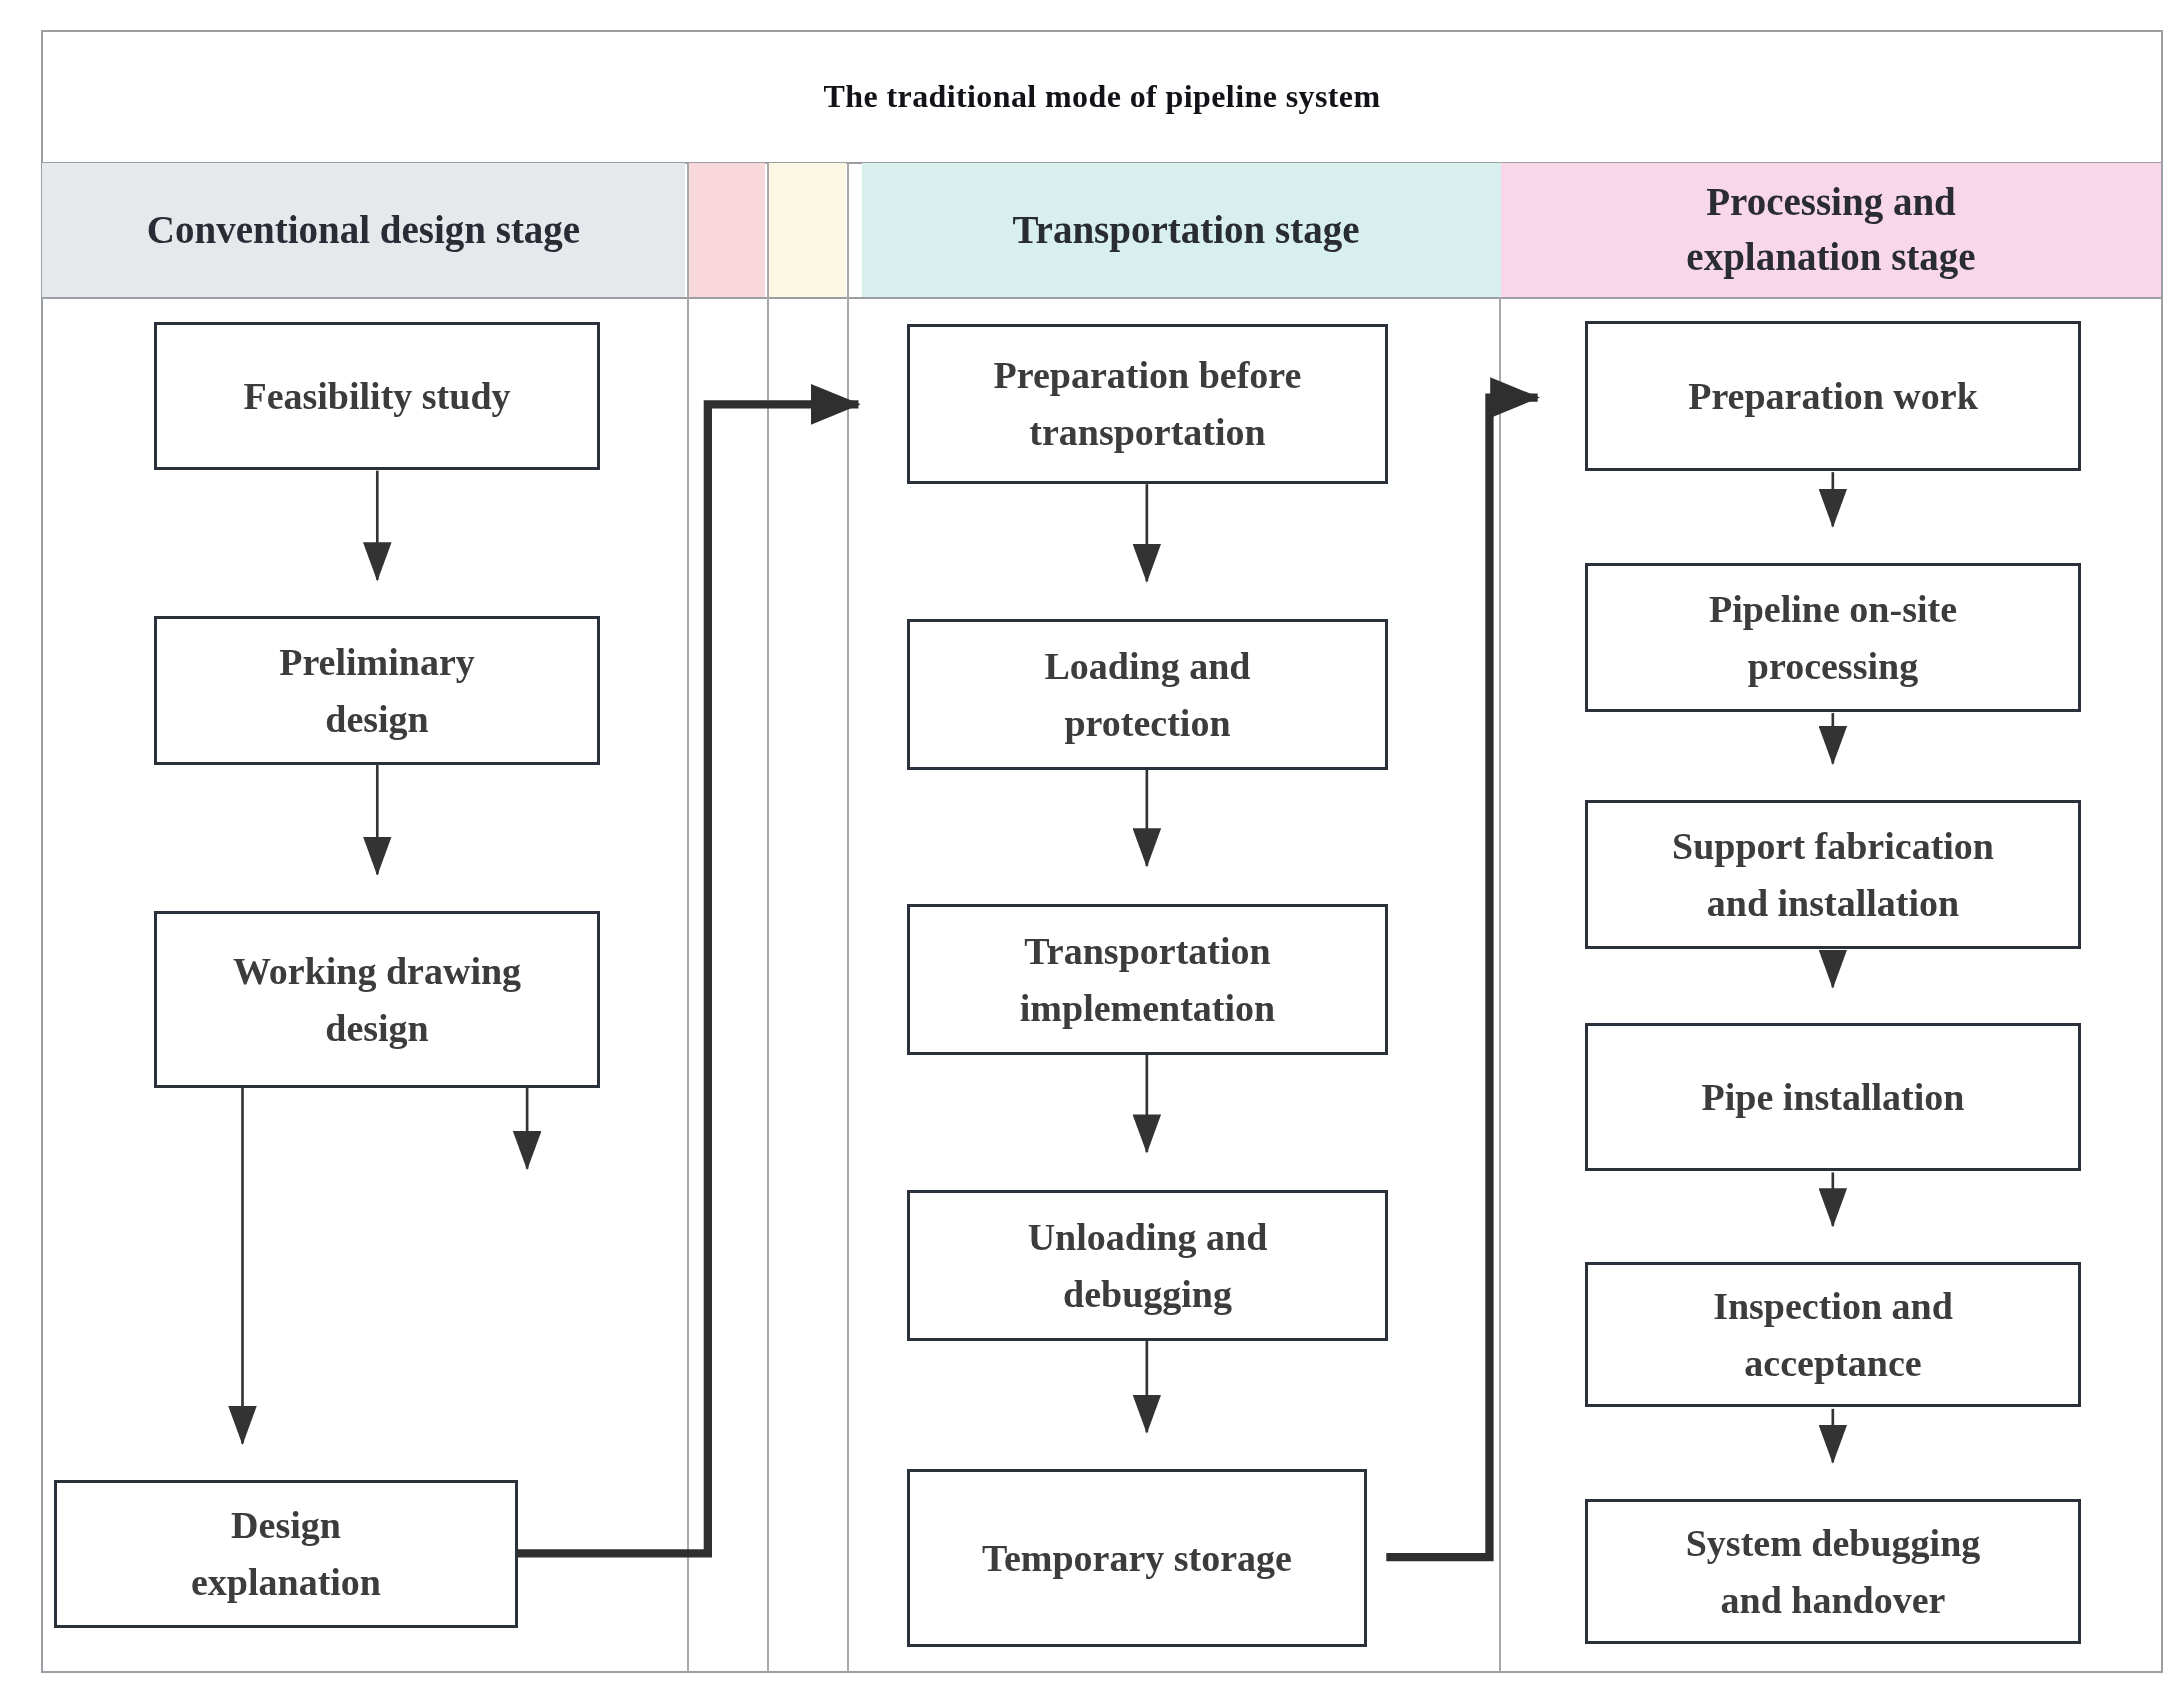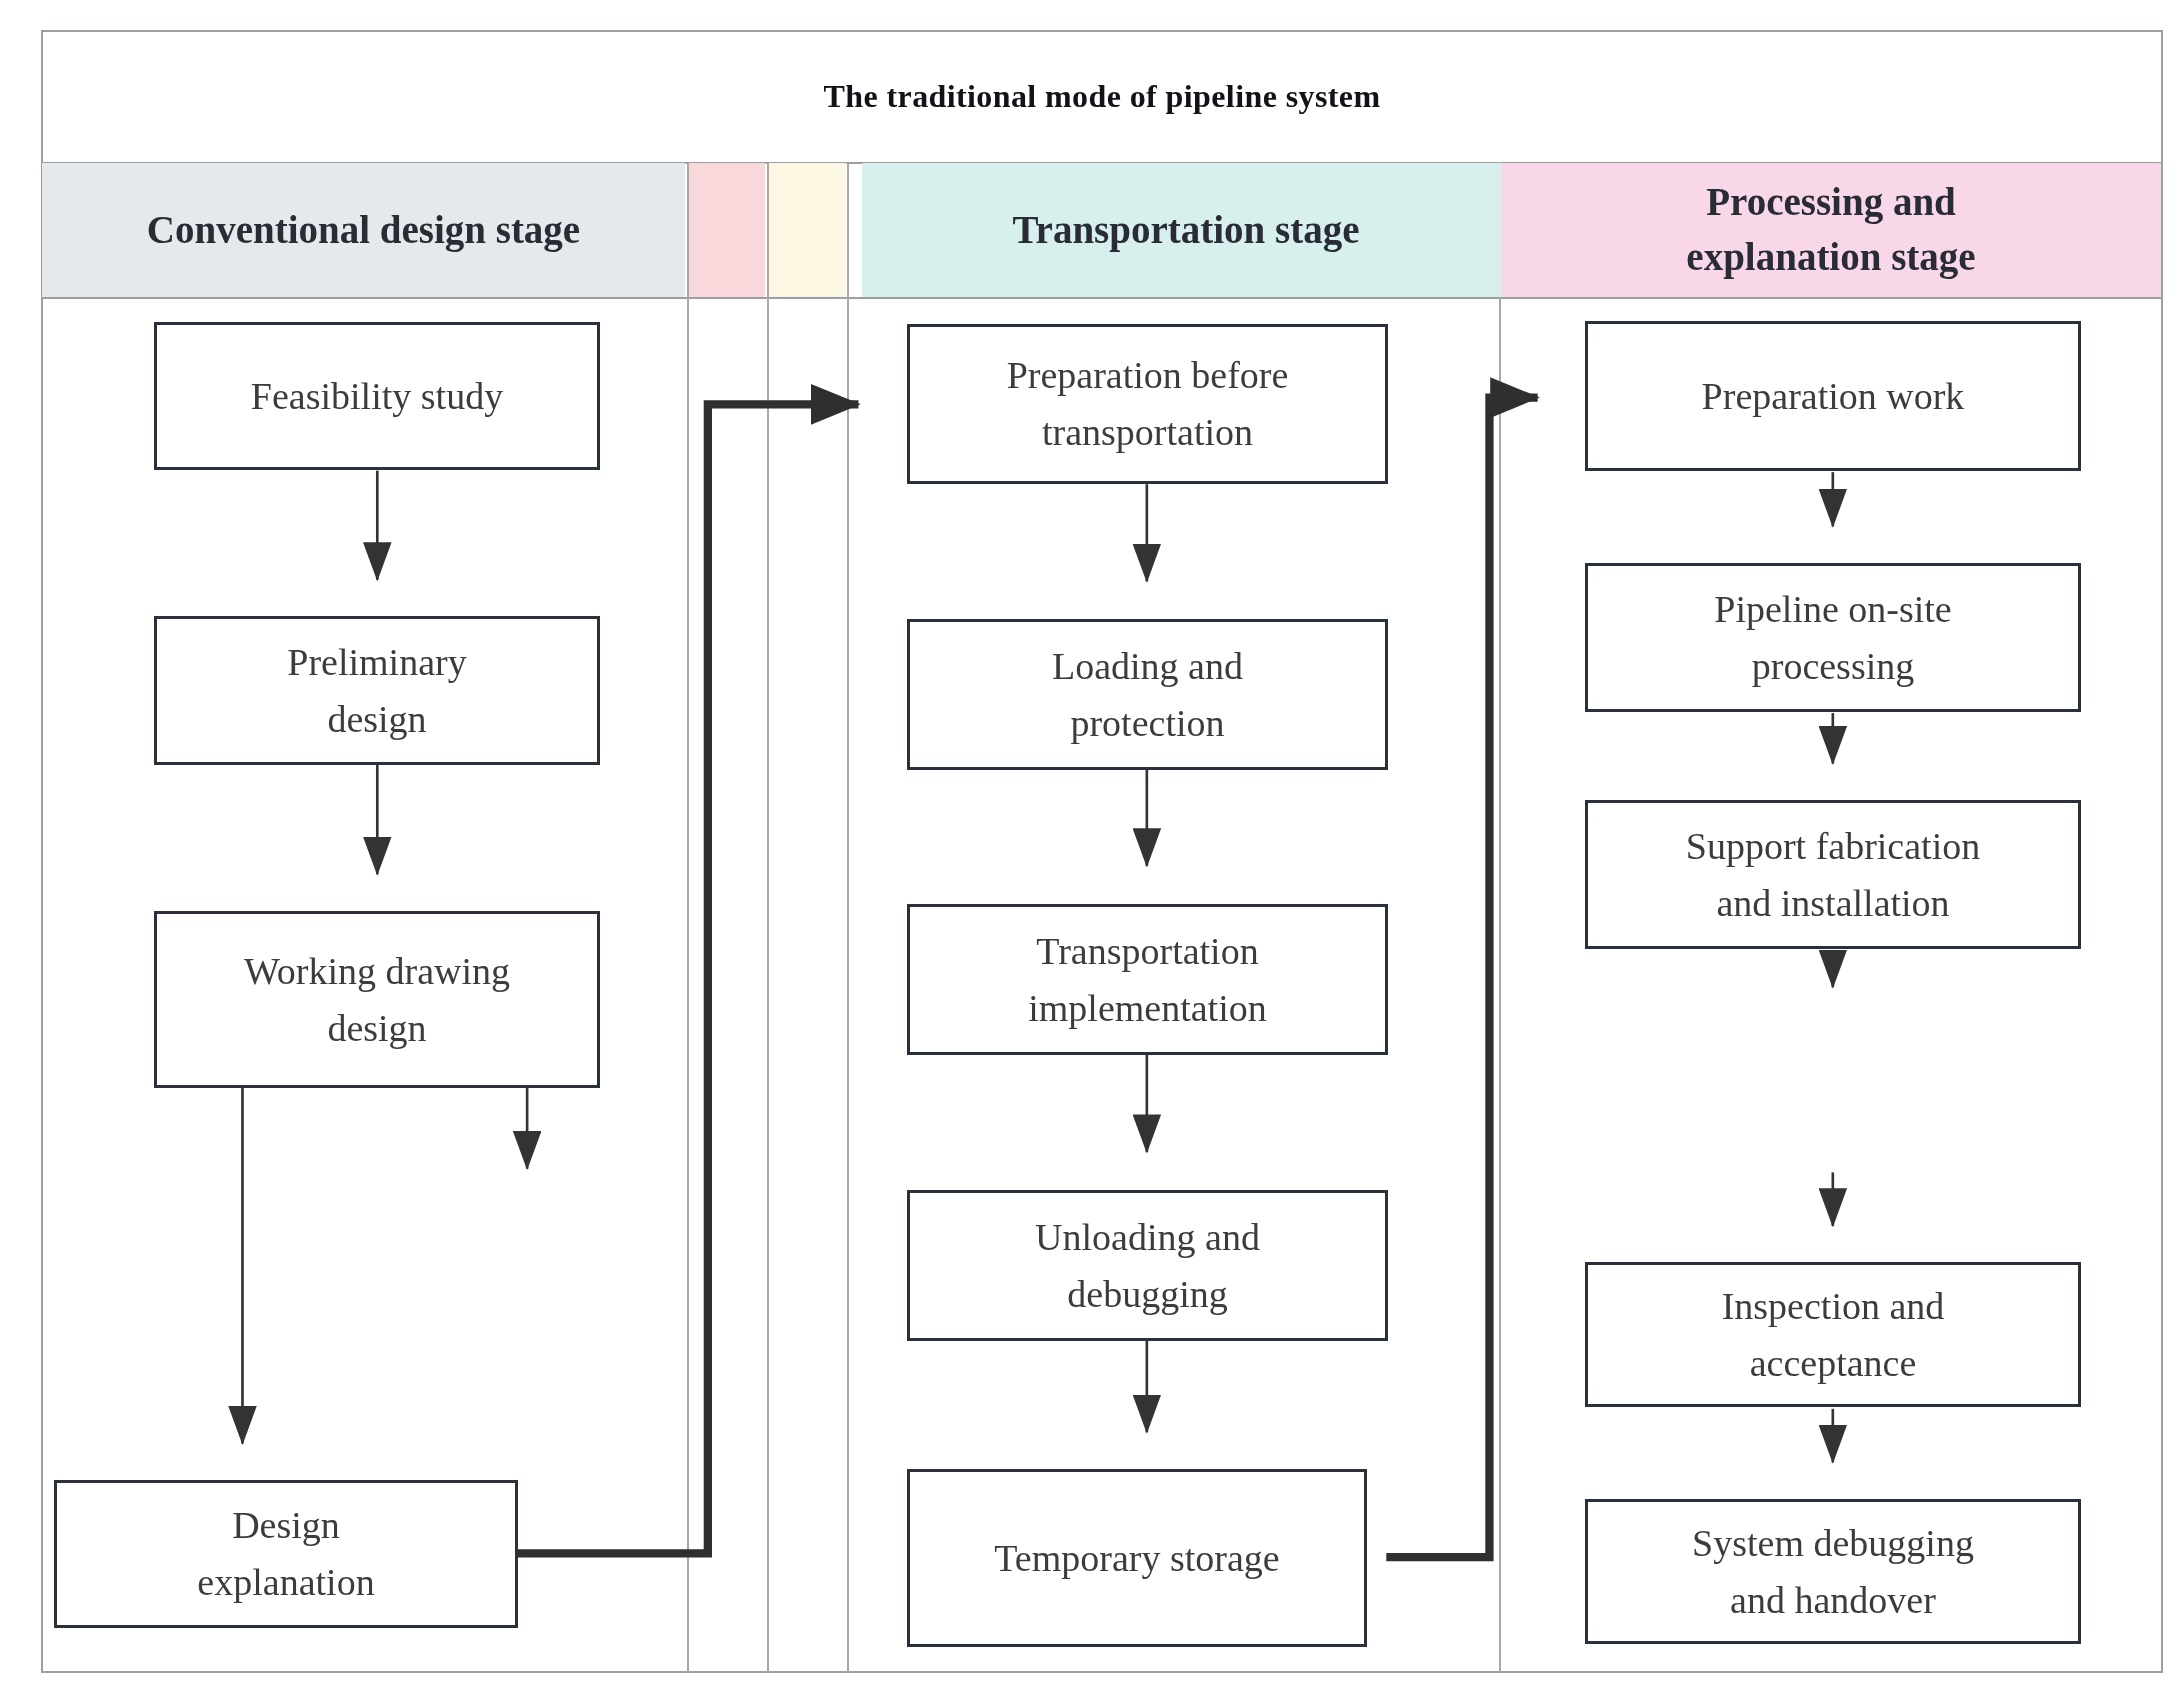--- a/index.html
+++ b/index.html
@@ -27,21 +27,21 @@
   .hcell{
     position:absolute;top:163px;height:134px;
     display:flex;align-items:center;justify-content:center;text-align:center;
   }
   .hcell span{
     font-size:39px;font-weight:bold;color:#2a2c35;line-height:1.4;white-space:pre-line;
   }
 
   .node{
     position:absolute;background:#ffffff;border:3.8px solid #2b313b;box-sizing:border-box;
-    display:flex;align-items:center;justify-content:center;text-align:center;
+    display:flex;align-items:center;justify-content:center;text-align:center;font-weight:bold;
   }
   .node span{font-size:38px;line-height:1.5;color:#3c3c3c;white-space:pre-line;}
 
   svg.overlay{position:absolute;left:0;top:0;pointer-events:none;}
 </style>
 </head>
 <body>
 
 <div class="canvas">
 
@@ -146,20 +146,23 @@
     <span>Preparation work</span>
   </div>
   <div class="node" style="left:1585px;top:563px;width:496px;height:149px">
     <span>Pipeline on-site
 processing</span>
   </div>
   <div class="node" style="left:1585px;top:800px;width:496px;height:149px">
     <span>Support fabrication
 and installation</span>
   </div>
+  <div class="node" style="left:1585px;top:1023px;width:496px;height:148px">
+    <span>Pipe installation</span>
+  </div>
   <div class="node" style="left:1585px;top:1262px;width:496px;height:145px">
     <span>Inspection and
 acceptance</span>
   </div>
   <div class="node" style="left:1585px;top:1499px;width:496px;height:145px">
     <span>System debugging
 and handover</span>
   </div>
 
 </div>

